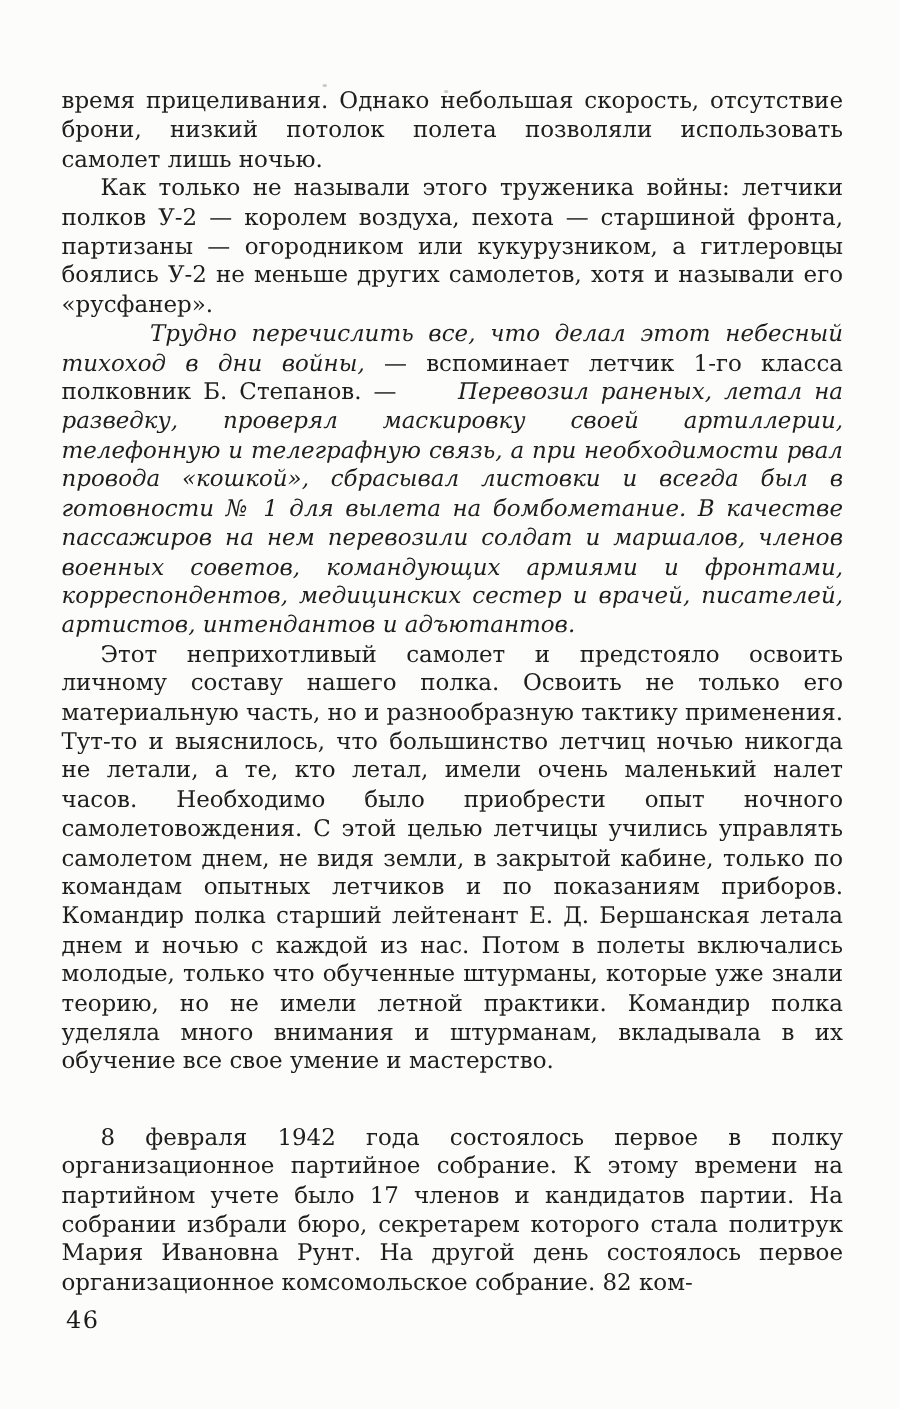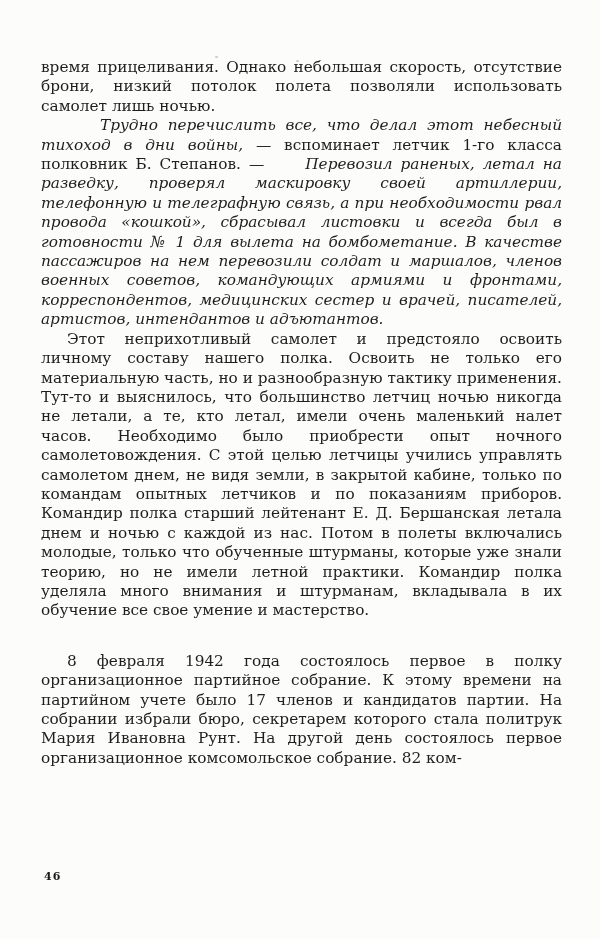--- a/index.html
+++ b/index.html
@@ -45,22 +45,22 @@
     font-style: italic;
     margin-left: 33px;
   }
   .rom {
     font-style: normal;
   }
   .page-number {
     position: absolute;
     left: 44px;
     top: 870px;
-    font-size: 11px;
-    font-weight: 700;
+    font-size: 16px;
+    font-weight: 400;
     letter-spacing: 1px;
     color: #1b1b1b;
   }
   .scan-speck {
     position: absolute;
     background: #c8c8c4;
     border-radius: 50%;
   }
   .speck-1 { left: 215px; top: 56px; width: 3px; height: 2px; }
   .speck-2 { left: 296px; top: 60px; width: 3px; height: 2px; }
@@ -70,20 +70,21 @@
 
 <div class="page">
 
   <span class="scan-speck speck-1"></span>
   <span class="scan-speck speck-2"></span>
 
   <div class="text-block">
 
     <p class="para-noindent">время прицеливания. Однако небольшая скорость, отсутствие брони, низкий потолок полета позволяли использовать самолет лишь ночью.</p>
 
+    <p class="para-indent">Как только не называли этого труженика войны: летчики полков У-2 — королем воздуха, пехота — старшиной фронта, партизаны — огородником или кукурузником, а гитлеровцы боялись У-2 не меньше других самолетов, хотя и называли его «русфанер».</p>
 
     <p class="para-indent"><span class="ital">Трудно перечислить все, что делал этот небесный тихоход в дни войны,</span><span class="rom"> — вспоминает летчик 1-го класса полковник Б. Степанов. — </span><span class="ital">Перевозил раненых, летал на разведку, проверял маскировку своей артиллерии, телефонную и телеграфную связь, а при необходимости рвал провода «кошкой», сбрасывал листовки и всегда был в готовности № 1 для вылета на бомбометание. В качестве пассажиров на нем перевозили солдат и маршалов, членов военных советов, командующих армиями и фронтами, корреспондентов, медицинских сестер и врачей, писателей, артистов, интендантов и адъютантов.</span></p>
 
     <p class="para-indent">Этот неприхотливый самолет и предстояло освоить личному составу нашего полка. Освоить не только его материальную часть, но и разнообразную тактику применения. Тут-то и выяснилось, что большинство летчиц ночью никогда не летали, а те, кто летал, имели очень маленький налет часов. Необходимо было приобрести опыт ночного самолетовождения. С этой целью летчицы учились управлять самолетом днем, не видя земли, в закрытой кабине, только по командам опытных летчиков и по показаниям приборов. Командир полка старший лейтенант Е. Д. Бершанская летала днем и ночью с каждой из нас. Потом в полеты включались молодые, только что обученные штурманы, которые уже знали теорию, но не имели летной практики. Командир полка уделяла много внимания и штурманам, вкладывала в их обучение все свое умение и мастерство.</p>
 
     <p class="para-indent section-gap">8 февраля 1942 года состоялось первое в полку организационное партийное собрание. К этому времени на партийном учете было 17 членов и кандидатов партии. На собрании избрали бюро, секретарем которого стала политрук Мария Ивановна Рунт. На другой день состоялось первое организационное комсомольское собрание. 82 ком-</p>
 
   </div>
 
   <div class="page-number">46</div>

